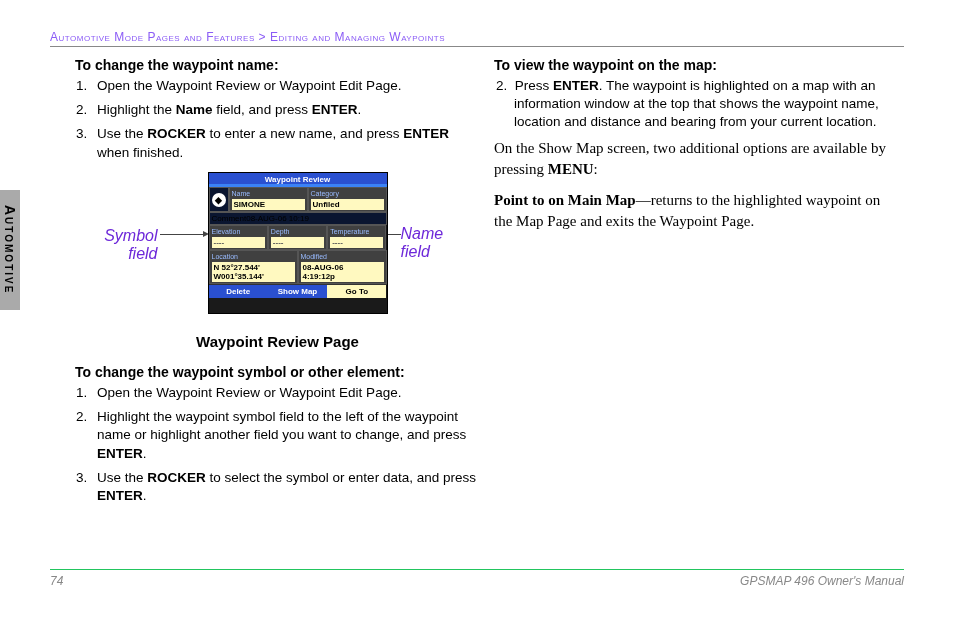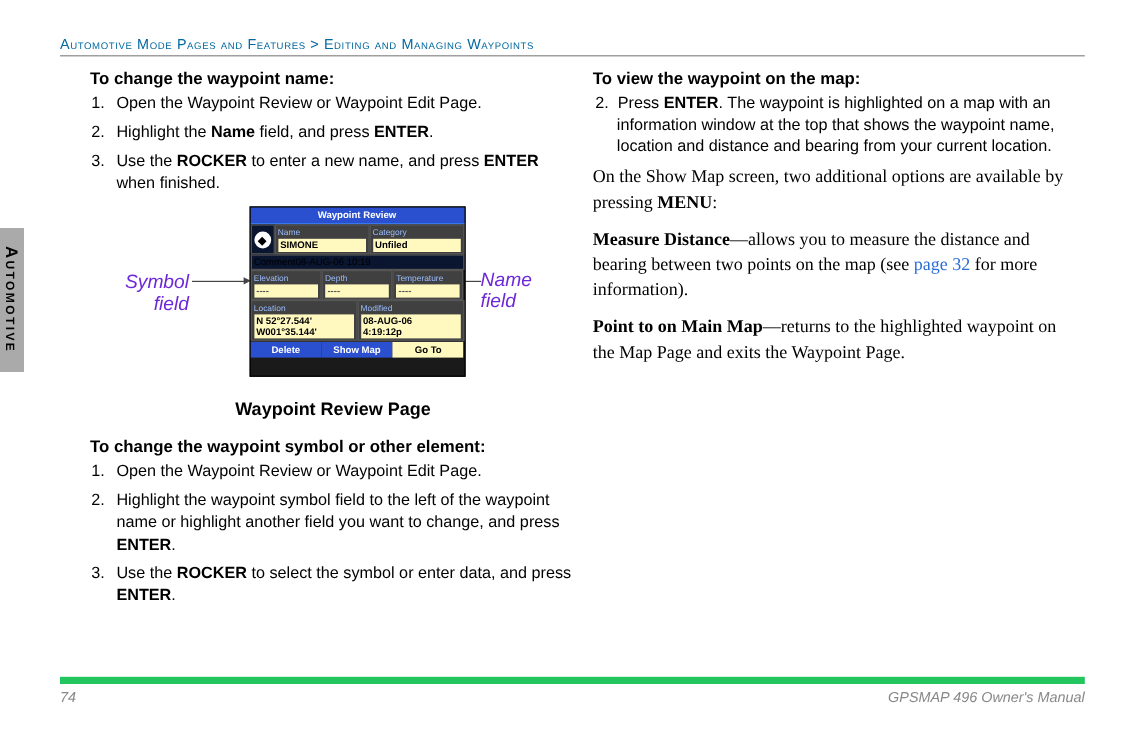--- a/index.html
+++ b/index.html
@@ -11,21 +11,21 @@
     font-size: 13.5px;
     color: #000;
   }
   .page {
     padding: 30px 50px 0 50px;
     position: relative;
     height: 100%;
   }
   .breadcrumb {
     font-variant: small-caps;
-    color: #0369a1;
+    color: #8b5cf6;
     font-size: 12px;
     border-bottom: 1px solid #888;
     padding-bottom: 2px;
     margin-bottom: 10px;
     letter-spacing: 0.5px;
   }
   .side-tab {
     position: absolute;
     left: 0px; top: 190px;
     width: 20px; height: 120px;
@@ -74,21 +74,21 @@
     border: 1px solid #000;
     font-family: Verdana, sans-serif;
     font-size: 8px;
   }
   .device .titlebar {
     background: #2a50d0;
     color: #fff;
     text-align: center;
     font-weight: bold;
     height: 14px; line-height: 14px;
-    border-bottom: 1px solid #3b82f6;
+    border-bottom: 3px solid #3b82f6;
   }
   .device .row { display: flex; }
   .device .cell { flex: 1; border: 1px solid #555; background: #404040; padding: 1px 2px; }
   .device .cell .lbl { color: #9bf; font-size: 7px; }
   .device .cell .val { background: #fff9c0; color: #000; font-weight: bold; padding: 1px 2px; font-size: 8px; margin-top: 1px; display: block; min-height: 8px; }
   .device .cell.sym { flex: 0 0 18px; background: #0a1530; display:flex; align-items:center; justify-content:center; }
   .device .cell.sym .val { width: 14px; height: 14px; background:#fff; border-radius:50%; display:flex; align-items:center; justify-content:center; font-size:9px; }
   .device .btnrow { display:flex; border-top: 1px solid #333; }
   .device .btnrow .btn { flex:1; text-align:center; padding: 2px 0; font-weight:bold; font-size:8px; }
   .device .btnrow .btn.a { background:#2a50d0; color:#fff; }
@@ -100,21 +100,21 @@
   .device .comment { border: 1px solid #555; background:#0a1530; padding:1px 2px; }
   .device .comment .val { font-size:8px; }
   .figcap { font-weight: bold; text-align:center; font-size: 15px; margin-top: 2px; }
 
   .col-right p { margin-bottom: 10px; line-height: 1.4; font-family: "Times New Roman", serif; font-size: 15px; }
   .col-right p.list { font-family: Arial, Helvetica, sans-serif; font-size: 13.5px; margin-left: 20px; text-indent: -18px; line-height:1.35; margin-bottom:6px;}
   .link { color: #2a6cd6; }
   .footer {
     position: absolute;
     bottom: 30px; left: 50px; right: 50px;
-    border-top: 6px solid #22c55e;
+    border-top: 1px solid #22c55e;
     padding-top: 4px;
     font-style: italic;
     color: #888;
     font-size: 12px;
     display: flex;
     justify-content: space-between;
   }
 </style>
 </head>
 <body>
@@ -178,21 +178,20 @@
         <li><span>Highlight the waypoint symbol field to the left of the waypoint name or highlight another field you want to change, and press </span><span class="b">ENTER</span><span>.</span></li>
         <li><span>Use the </span><span class="b">ROCKER</span><span> to select the symbol or enter data, and press </span><span class="b">ENTER</span><span>.</span></li>
       </ol>
     </div>
 
     <div class="col col-right">
       <div class="heading">To view the waypoint on the map:</div>
       <p class="list">2.&nbsp;&nbsp;<span>Press </span><span class="b">ENTER</span><span>. The waypoint is highlighted on a map with an information window at the top that shows the waypoint name, location and distance and bearing from your current location.</span></p>
 
       <p><span>On the Show Map screen, two additional options are available by pressing </span><span class="b">MENU</span><span>:</span></p>
-      <p><span class="b">Measure Distance</span><span>—allows you to measure the distance and bearing between two points on the map (see </span><span class="link">page 32</span><span> for more information).</span></p>
       <p><span class="b">Point to on Main Map</span><span>—returns to the highlighted waypoint on the Map Page and exits the Waypoint Page.</span></p>
     </div>
   </div>
 
   <div class="footer">
     <span>74</span>
     <span>GPSMAP 496 Owner's Manual</span>
   </div>
 </div>
 

